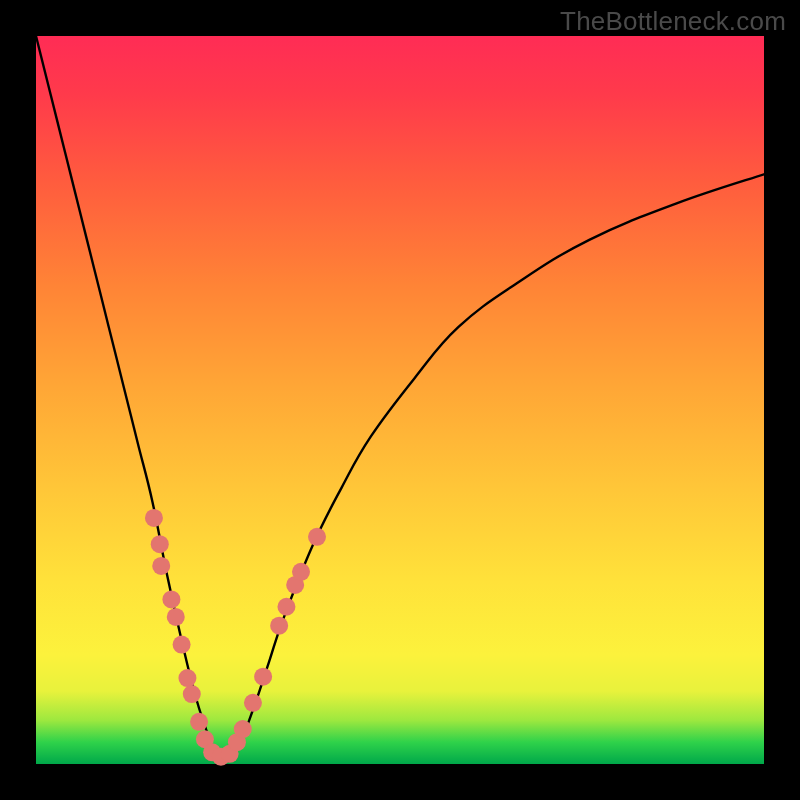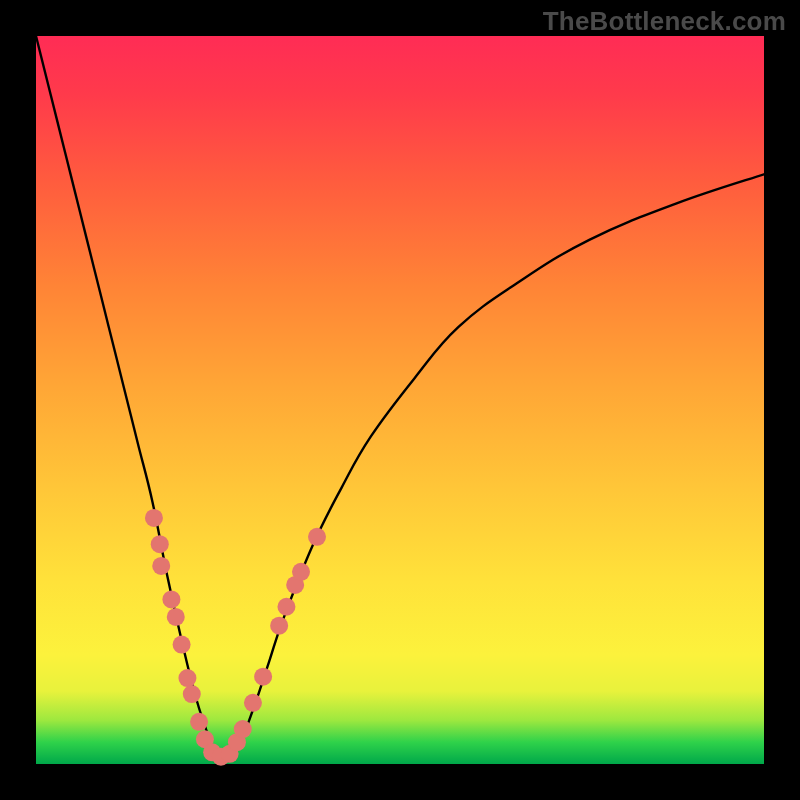--- a/index.html
+++ b/index.html
@@ -40,21 +40,21 @@
       #ff2c55 100%
     );
   }
   .watermark {
     position: absolute;
     top: 6px;
     right: 14px;
     color: #4a4a4a;
     font-size: 26px;
     letter-spacing: 0.2px;
-    font-weight: 700;
+    font-weight: 400;
     user-select: none;
     margin-left: 40px;
   }
   svg.curve-layer {
     position: absolute;
     left: 0;
     top: 0;
     width: 728px;
     height: 728px;
     overflow: visible;

